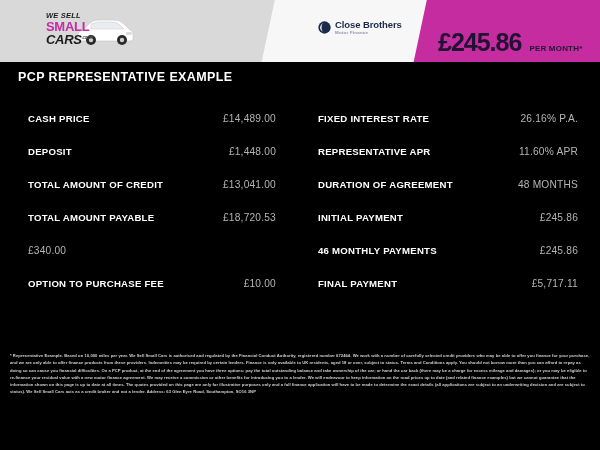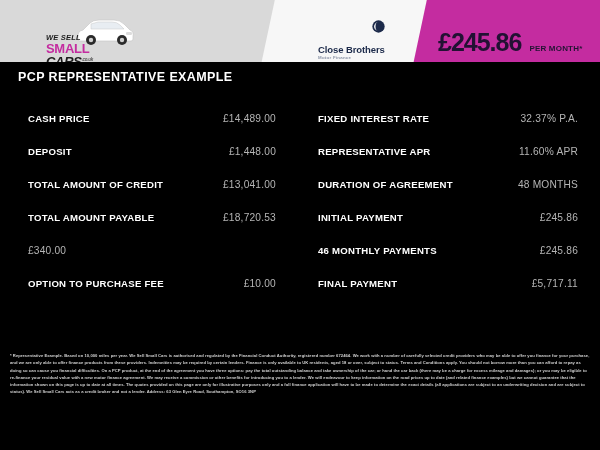--- a/index.html
+++ b/index.html
@@ -39,21 +39,20 @@
   .logo-block {
     position: absolute;
     left: 14px; top: 8px;
     width: 120px; height: 46px;
   }
   .logo-text {
     position: absolute;
     left: 32px; top: 4px;
     line-height: 1.0;
     z-index: 3;
-    margin-top: 22px;
   }
   .logo-wesell {
     font-size: 7.5px; font-weight: bold; letter-spacing: .2px;
     color: #1b1b1b; font-style: italic;
   }
   .logo-small {
     font-size: 13px; font-weight: bold; letter-spacing: -.3px;
     color: #c42ca0; line-height: 1.05;
   }
   .logo-cars {
@@ -62,21 +61,21 @@
   }
   .logo-couk {
     font-size: 4.5px; font-weight: bold; color: #555;
     vertical-align: super;
   }
   .car-svg { position: absolute; left: 60px; top: 8px; z-index: 2; }
 
   
   .cb-logo {
     position: absolute; left: 318px; top: 20px;
-    display: flex; align-items: flex-end; gap: 12px; z-index: 4; flex-direction: column;
+    display: flex; align-items: center; gap: 4px; z-index: 4;
   }
   .cb-mark { width: 13px; height: 13px; flex: 0 0 13px; }
   .cb-names { line-height: 1.05; }
   .cb-title { font-size: 9.5px; font-weight: bold; color: #1c2a4a; letter-spacing: -.1px; }
   .cb-sub { font-size: 4.4px; font-weight: bold; color: #8a93a6; letter-spacing: .25px; margin-top: 1px; }
 
   
   .price-block {
     position: absolute; left: 438px; top: 14px;
     display: flex; align-items: baseline; z-index: 4;
@@ -189,21 +188,21 @@
   <div class="body-area">
     <div class="section-title">PCP REPRESENTATIVE EXAMPLE</div>
 
     <div class="table" id="finance-table">
         <div class="cell left-col">
           <span class="cell-label">CASH PRICE</span>
           <span class="cell-value">£14,489.00</span>
         </div>
         <div class="cell right-col">
           <span class="cell-label">FIXED INTEREST RATE</span>
-          <span class="cell-value">32.37% P.A.</span>
+          <span class="cell-value">26.16% P.A.</span>
         </div>
         <div class="cell left-col">
           <span class="cell-label">DEPOSIT</span>
           <span class="cell-value">£1,448.00</span>
         </div>
         <div class="cell right-col">
           <span class="cell-label">REPRESENTATIVE APR</span>
           <span class="cell-value">11.60% APR</span>
         </div>
         <div class="cell left-col">

